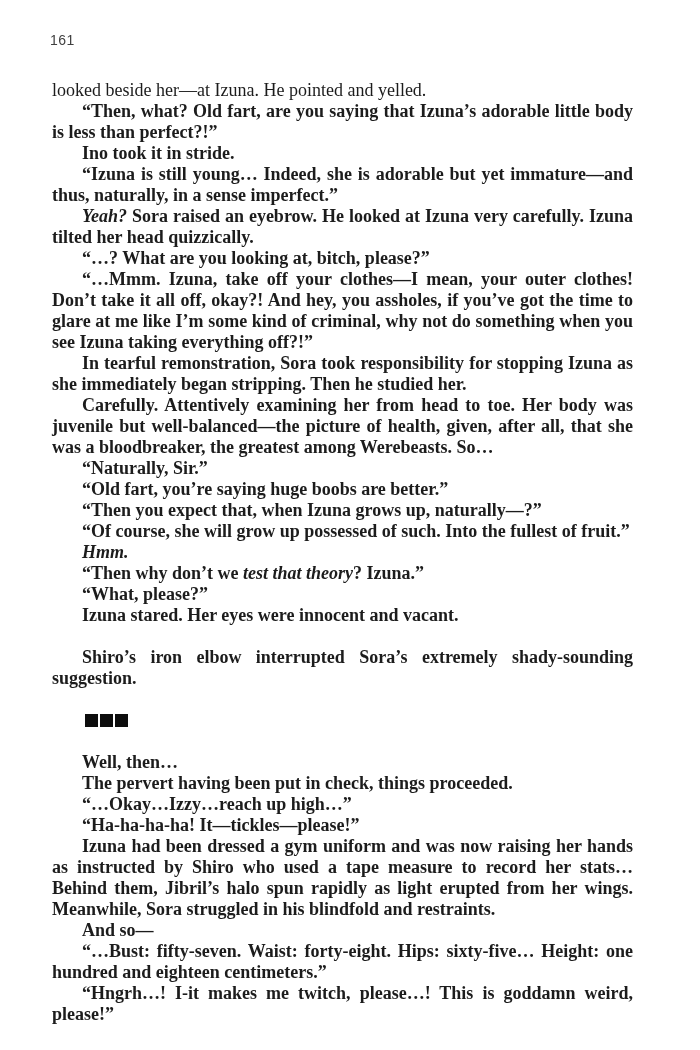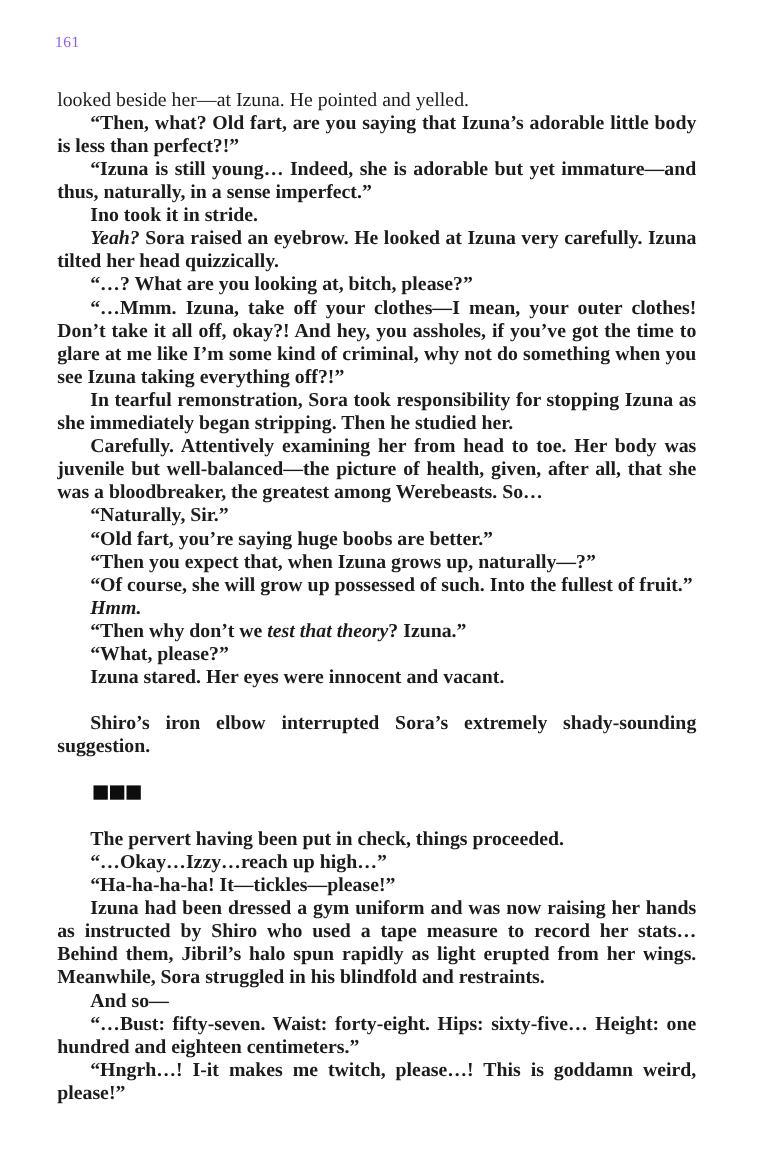--- a/index.html
+++ b/index.html
@@ -13,24 +13,24 @@
     height: 1050px;
     background: #ffffff;
     overflow: hidden;
     font-family: "Liberation Serif", serif;
     color: #1c1c1c;
   }
   .page-number {
     position: absolute;
     top: 32px;
     left: 50px;
-    font-family: Liberation Serif, serif;
+    font-family: Liberation Sans, sans-serif;
     font-size: 14px;
     letter-spacing: 0.5px;
-    color: #8b5cf6;
+    color: #404040;
   }
   .page-text {
     position: absolute;
     top: 80px;
     left: 52px;
     width: 581px;
     font-size: 18px;
     line-height: 21px;
     text-align: justify;
   }
@@ -64,42 +64,43 @@
   }
 </style>
 </head>
 <body>
 
 <div class="page">
   <div class="page-number">161</div>
   <div class="page-text">
       <p class="para"><span>looked beside her—at Izuna. He pointed and yelled.</span></p>
       <p class="para indent"><span>“Then, what? Old fart, are you saying that Izuna’s adorable little body is less than perfect?!”</span></p>
+      <p class="para indent"><span>Ino took it in stride.</span></p>
       <p class="para indent"><span>“Izuna is still young… Indeed, she is adorable but yet immature—and thus, naturally, in a sense imperfect.”</span></p>
-      <p class="para indent"><span>Ino took it in stride.</span></p>
       <p class="para indent"><span class="it">Yeah?</span><span> Sora raised an eyebrow. He looked at Izuna very carefully. Izuna tilted her head quizzically.</span></p>
       <p class="para indent"><span>“…? What are you looking at, bitch, please?”</span></p>
       <p class="para indent"><span>“…Mmm. Izuna, take off your clothes—I mean, your outer clothes! Don’t take it all off, okay?! And hey, you assholes, if you’ve got the time to glare at me like I’m some kind of criminal, why not do something when you see Izuna taking everything off?!”</span></p>
       <p class="para indent"><span>In tearful remonstration, Sora took responsibility for stopping Izuna as she immediately began stripping. Then he studied her.</span></p>
       <p class="para indent"><span>Carefully. Attentively examining her from head to toe. Her body was juvenile but well-balanced—the picture of health, given, after all, that she was a bloodbreaker, the greatest among Werebeasts. So…</span></p>
       <p class="para indent"><span>“Naturally, Sir.”</span></p>
       <p class="para indent"><span>“Old fart, you’re saying huge boobs are better.”</span></p>
       <p class="para indent"><span>“Then you expect that, when Izuna grows up, naturally—?”</span></p>
       <p class="para indent"><span>“Of course, she will grow up possessed of such. Into the fullest of fruit.”</span></p>
       <p class="para indent"><span class="it">Hmm.</span></p>
       <p class="para indent"><span>“Then why don’t we </span><span class="it">test that theory</span><span>? Izuna.”</span></p>
       <p class="para indent"><span>“What, please?”</span></p>
       <p class="para indent"><span>Izuna stared. Her eyes were innocent and vacant.</span></p>
       <div class="spacer"></div>
       <p class="para indent"><span>Shiro’s iron elbow interrupted Sora’s extremely shady-sounding suggestion.</span></p>
       <div class="section-break">
         <span class="square"></span>
         <span class="square"></span>
         <span class="square"></span>
       </div>
+      <p class="para indent"><span>Well, then…</span></p>
       <p class="para indent"><span>The pervert having been put in check, things proceeded.</span></p>
       <p class="para indent"><span>“…Okay…Izzy…reach up high…”</span></p>
       <p class="para indent"><span>“Ha-ha-ha-ha! It—tickles—please!”</span></p>
       <p class="para indent"><span>Izuna had been dressed a gym uniform and was now raising her hands as instructed by Shiro who used a tape measure to record her stats… Behind them, Jibril’s halo spun rapidly as light erupted from her wings. Meanwhile, Sora struggled in his blindfold and restraints.</span></p>
       <p class="para indent"><span>And so—</span></p>
       <p class="para indent"><span>“…Bust: fifty-seven. Waist: forty-eight. Hips: sixty-five… Height: one hundred and eighteen centimeters.”</span></p>
       <p class="para indent"><span>“Hngrh…! I-it makes me twitch, please…! This is goddamn weird, please!”</span></p>
     </div>
 </div>
 

